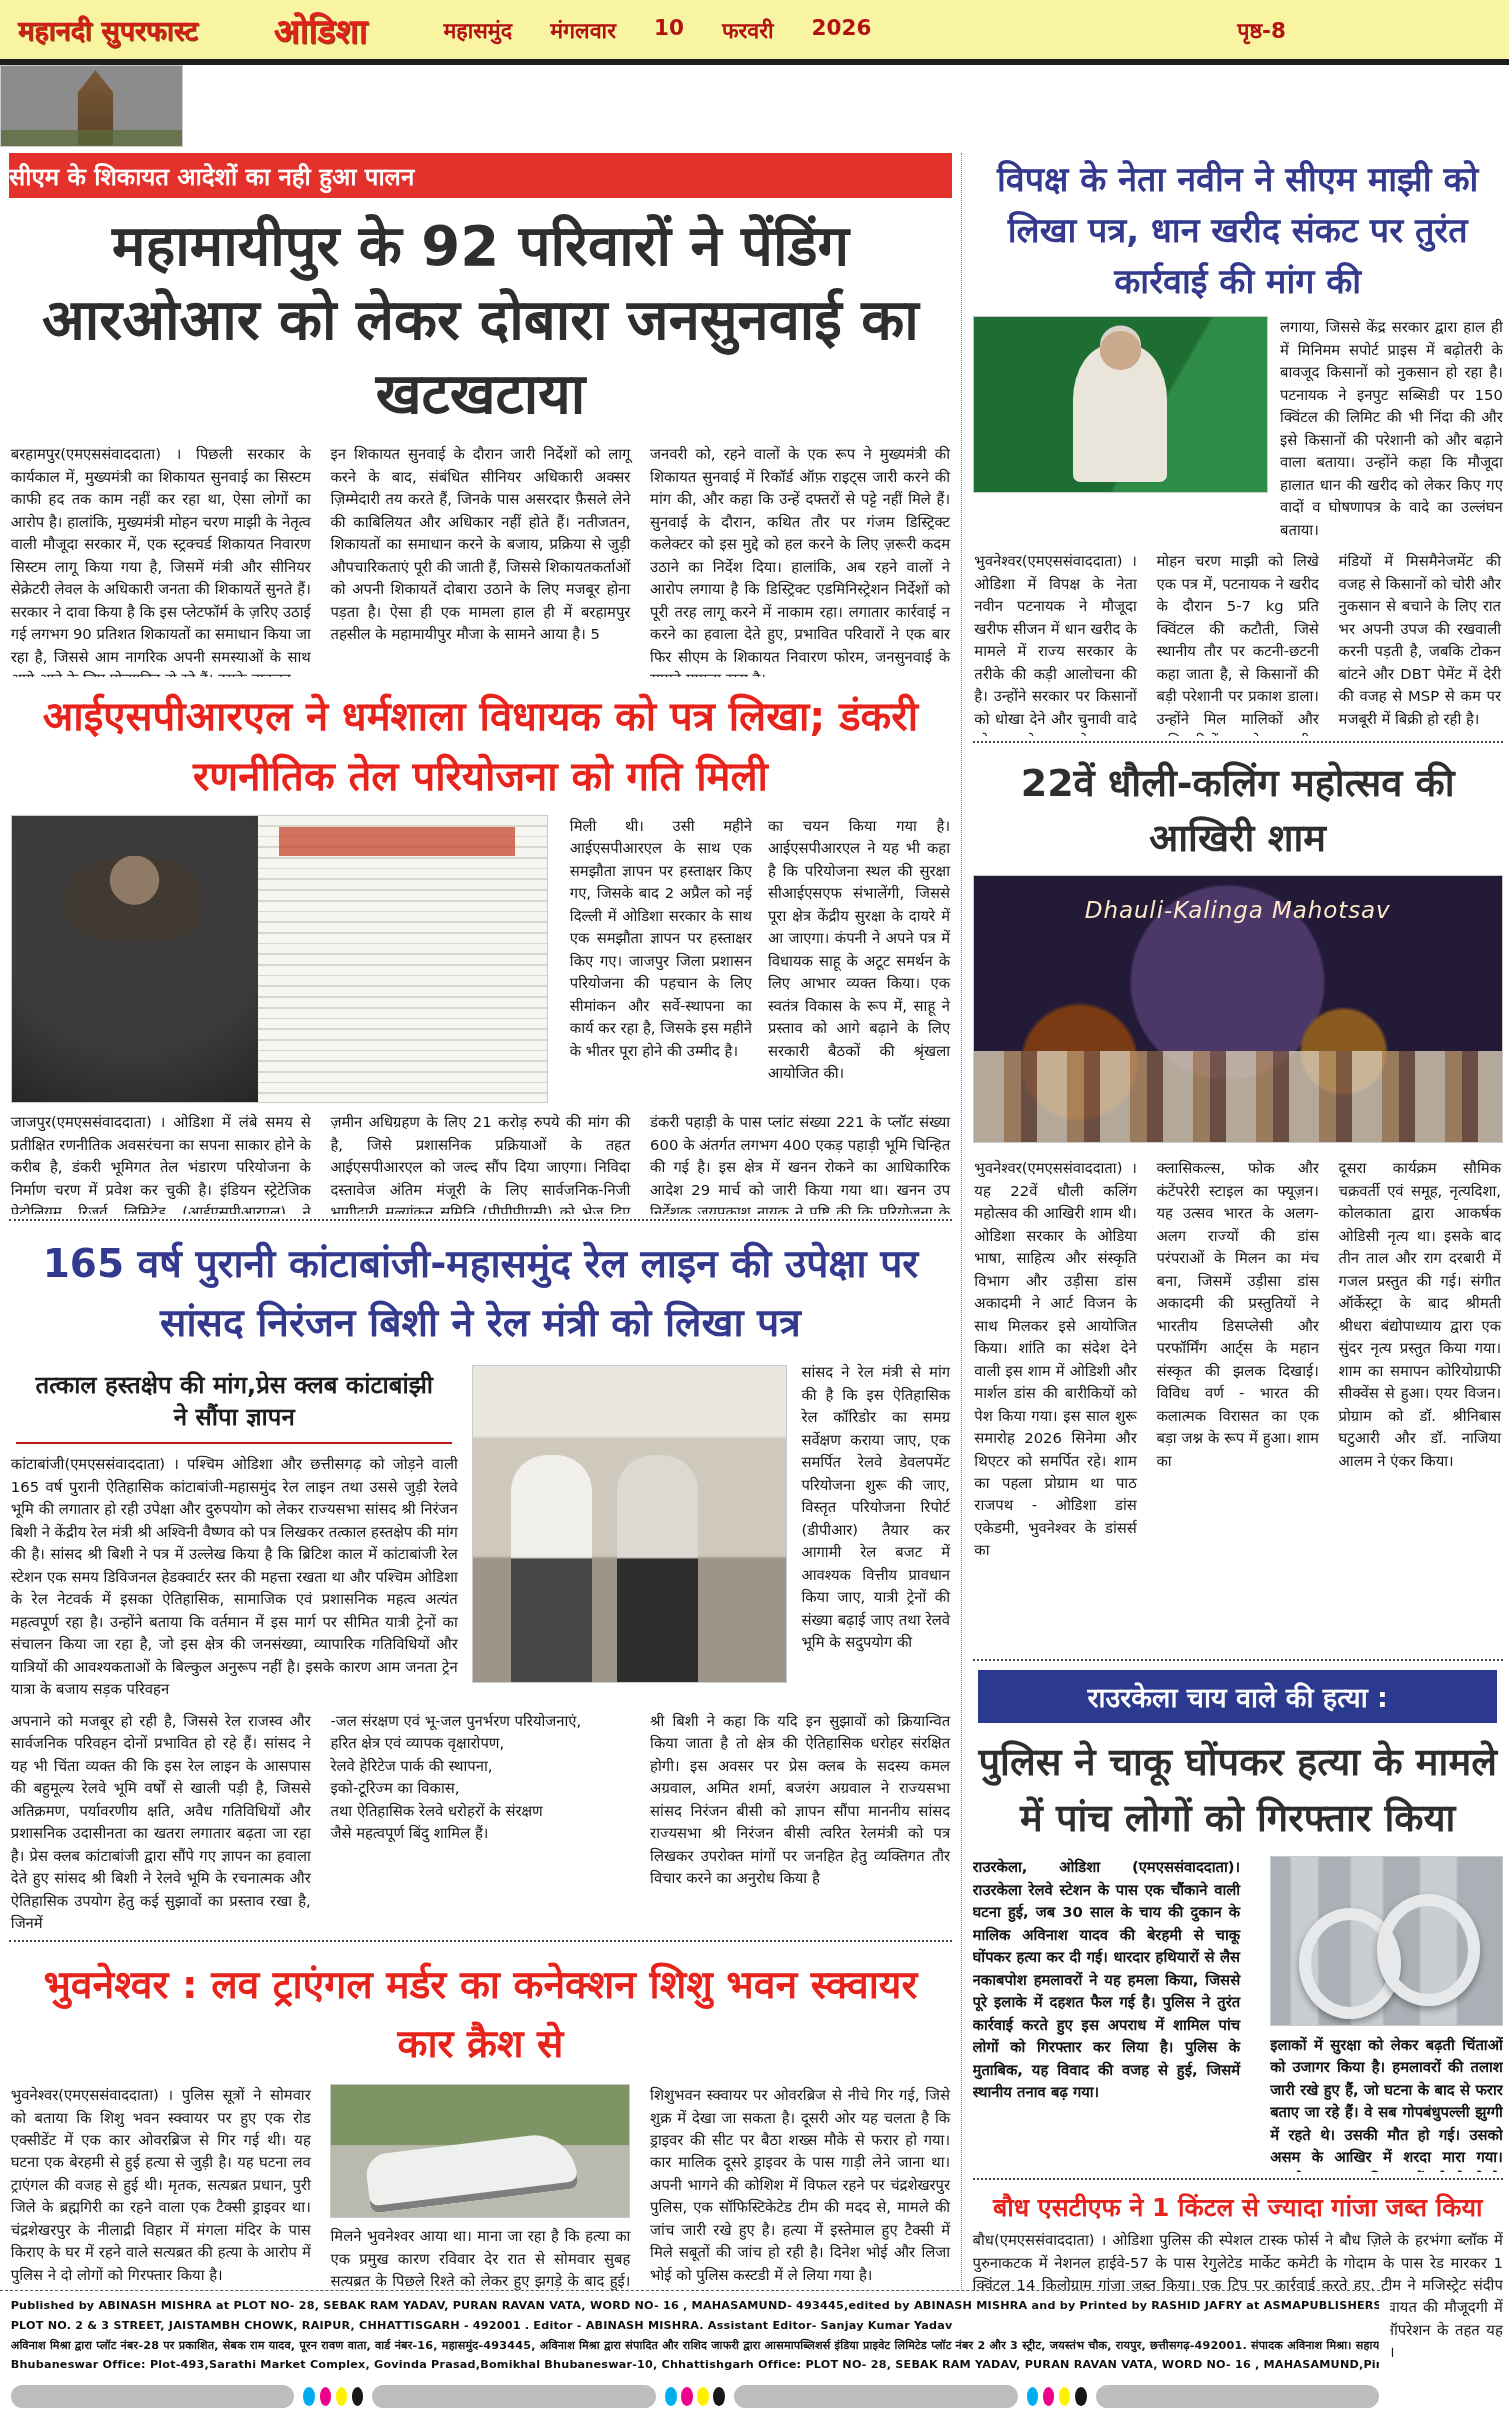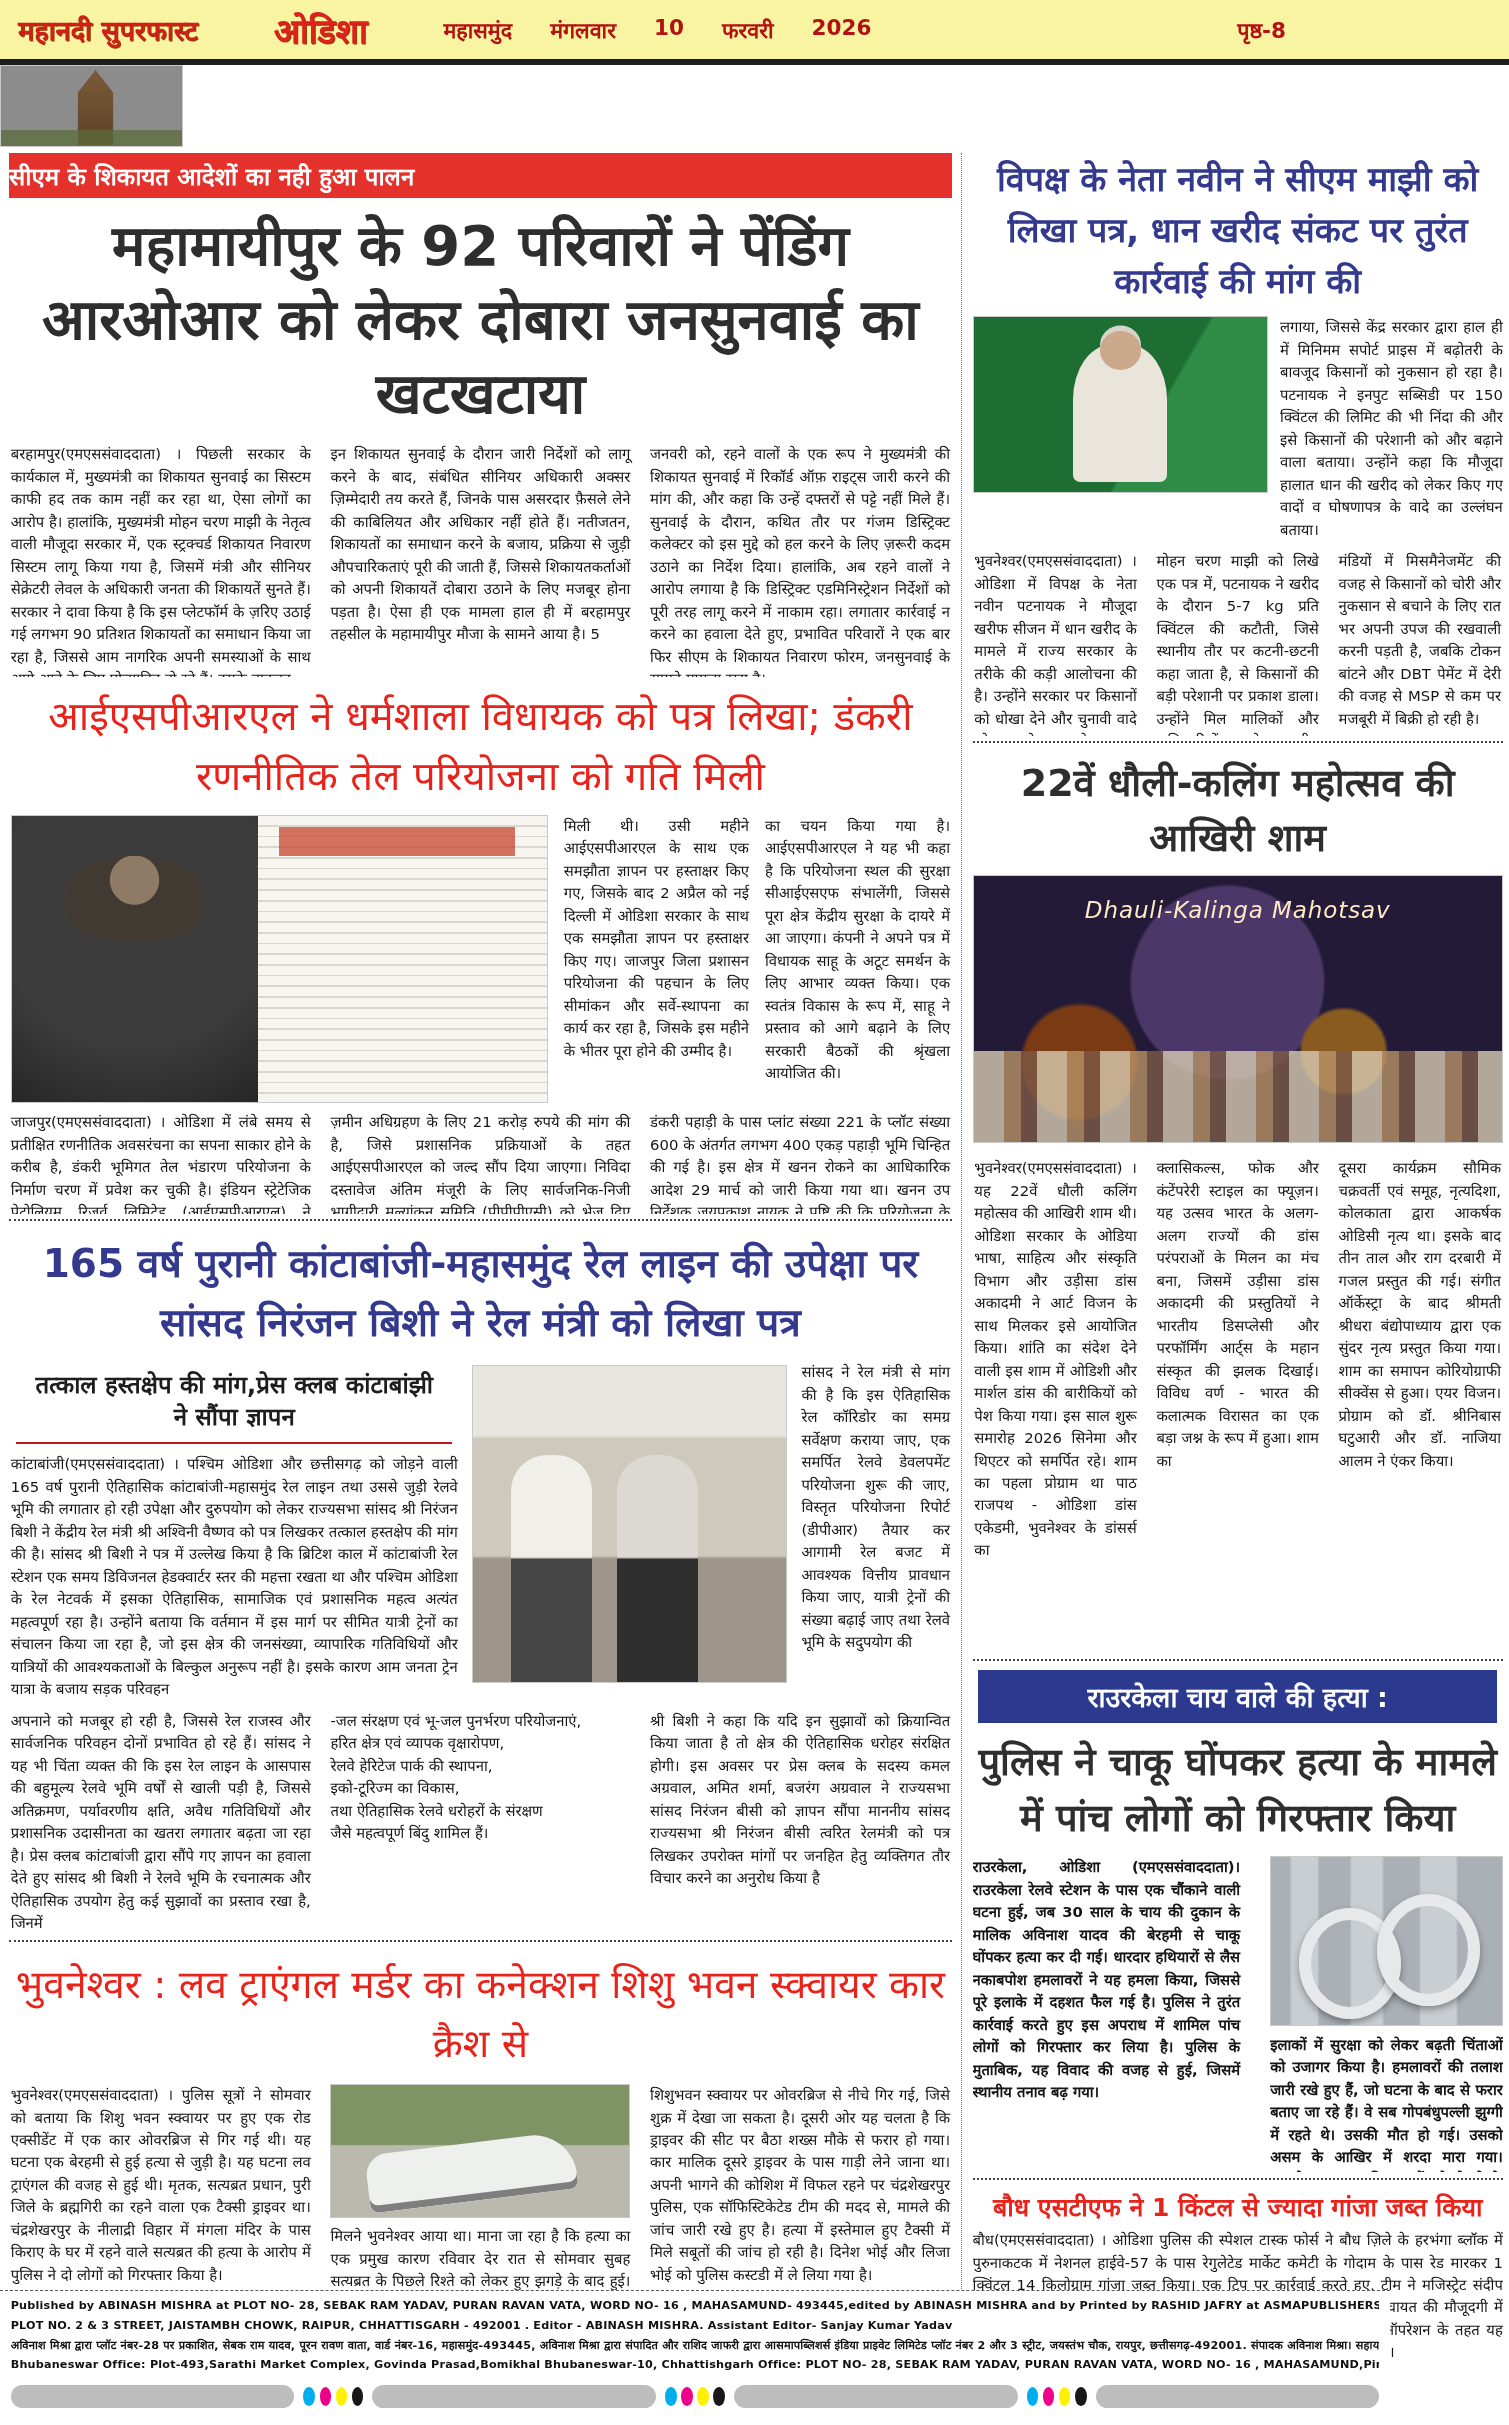--- a/index.html
+++ b/index.html
@@ -24,21 +24,21 @@
   .content { display:flex; padding:5.4px 7.2px 0 9px; }
   .col-left { width:943px; }
   .col-right { width:542px; margin-left:9px; padding-left:10.7px; border-left:1.8px dotted #777; }
 
   section { overflow:hidden; }
   .dotted-div { border-top:2.7px dotted #444; margin:5.4px 0; }
 
   
   .kicker-red { background:#e5312b; color:#ffffff; text-align:left; font-weight:bold; font-size:24px; padding:6.3px 0; }
   .hl-black-xl { color:#2e2e2e; text-align:center; font-weight:bold; font-size:56px; line-height:1.32; padding:10.7px 3.6px 7.2px; }
-  .hl-red { color:#e8231b; text-align:center; font-weight:normal; font-size:40px; line-height:1.5; padding:9px 3.6px 5.4px; }
+  .hl-red { color:#e8231b; text-align:center; font-weight:bold; font-size:40px; line-height:1.5; padding:9px 3.6px 5.4px; }
   .hl-blue { color:#333a8e; text-align:center; font-weight:bold; font-size:39px; line-height:1.5; padding:9px 3.6px 5.4px; }
   .hl-black-lg { color:#2e2e2e; text-align:center; font-weight:bold; font-size:38px; line-height:1.45; padding:7.2px 1.8px 5.4px; }
   .hl-red-sm { color:#e8231b; text-align:center; font-weight:bold; font-size:25px; line-height:1.4; padding:5.4px 1.8px 3.6px; }
   .subhead { color:#1d1d1d; text-align:center; font-weight:bold; font-size:24px; line-height:1.35; padding:7.2px 9px 9px; border-bottom:2.7px solid #c01818; margin:0 5.4px 9px; }
   .kicker-navy { background:#2b3a8f; color:#ffffff; text-align:center; font-weight:bold; font-size:27px; padding:8px 0; margin:3.6px 5.4px 5.4px; }
 
   
   .cols { display:flex; gap:19.7px; padding:5.4px 1.8px; }
   .cols p, .bodytext { font-size:14.8px; line-height:1.52; text-align:justify; color:#141414; }
   .cols p { flex:1; }
@@ -122,21 +122,21 @@
         </div>
       </section>
 
       <section style="height:537px;">
         <h1 class="hl-red">आईएसपीआरएल ने धर्मशाला विधायक को पत्र लिखा; डंकरी रणनीतिक तेल परियोजना को गति मिली</h1>
         <div style="display:flex; gap:16px; height:295px; padding:3.6px 1.8px;">
           <div class="ph ph-isprl" style="width:537px; height:288px;">
             <div class="half-portrait"></div>
             <div class="half-letter"></div>
           </div>
-          <p class="bodytext" style="flex:1;">मिली थी। उसी महीने आईएसपीआरएल के साथ एक समझौता ज्ञापन पर हस्ताक्षर किए गए, जिसके बाद 2 अप्रैल को नई दिल्ली में ओडिशा सरकार के साथ एक समझौता ज्ञापन पर हस्ताक्षर किए गए। जाजपुर जिला प्रशासन परियोजना की पहचान के लिए सीमांकन और सर्वे-स्थापना का कार्य कर रहा है, जिसके इस महीने के भीतर पूरा होने की उम्मीद है।</p>
+          <p class="bodytext" style="flex:1;margin-left:6px;">मिली थी। उसी महीने आईएसपीआरएल के साथ एक समझौता ज्ञापन पर हस्ताक्षर किए गए, जिसके बाद 2 अप्रैल को नई दिल्ली में ओडिशा सरकार के साथ एक समझौता ज्ञापन पर हस्ताक्षर किए गए। जाजपुर जिला प्रशासन परियोजना की पहचान के लिए सीमांकन और सर्वे-स्थापना का कार्य कर रहा है, जिसके इस महीने के भीतर पूरा होने की उम्मीद है।</p>
           <p class="bodytext" style="flex:1;">का चयन किया गया है।आईएसपीआरएल ने यह भी कहा है कि परियोजना स्थल की सुरक्षा सीआईएसएफ संभालेंगी, जिससे पूरा क्षेत्र केंद्रीय सुरक्षा के दायरे में आ जाएगा। कंपनी ने अपने पत्र में विधायक साहू के अटूट समर्थन के लिए आभार व्यक्त किया। एक स्वतंत्र विकास के रूप में, साहू ने प्रस्ताव को आगे बढ़ाने के लिए सरकारी बैठकों की श्रृंखला आयोजित की।</p>
         </div>
         <div class="cols">
           <p>जाजपुर(एमएससंवाददाता) । ओडिशा में लंबे समय से प्रतीक्षित रणनीतिक अवसरंचना का सपना साकार होने के करीब है, डंकरी भूमिगत तेल भंडारण परियोजना के निर्माण चरण में प्रवेश कर चुकी है। इंडियन स्ट्रेटेजिक पेट्रोलियम रिजर्व लिमिटेड (आईएसपीआरएल) ने धर्मशाला विधायक हिमांशु शेखर साहू को पत्र लिखकर परियोजना की नवीनतम प्रगति से अवगत कराया है और इस पहल को सुगम बनाने में उनके निरंतर समर्थन और हस्तक्षेप को स्वीकार किया है। पिछले वर्ष 6 जनवरी को आयोजित 38वीं उच्च स्तरीय मंजूरी प्राधिकरण (एचएलसीए) की बैठक में स्वीकृति</p>
           <p>ज़मीन अधिग्रहण के लिए 21 करोड़ रुपये की मांग की है, जिसे प्रशासनिक प्रक्रियाओं के तहत आईएसपीआरएल को जल्द सौंप दिया जाएगा। निविदा दस्तावेज अंतिम मंजूरी के लिए सार्वजनिक-निजी भागीदारी मूल्यांकन समिति (पीपीपीएसी) को भेज दिए गए हैं। परियोजना के तकनीकी कार्यान्वयन के लिए सरकारी इंजीनियरिंग परामर्श कंपनी इंजीनियर्स इंडिया लिमिटेड (ईआईएल)</p>
           <p>डंकरी पहाड़ी के पास प्लांट संख्या 221 के प्लॉट संख्या 600 के अंतर्गत लगभग 400 एकड़ पहाड़ी भूमि चिन्हित की गई है। इस क्षेत्र में खनन रोकने का आधिकारिक आदेश 29 मार्च को जारी किया गया था। खनन उप निर्देशक जयप्रकाश नायक ने पुष्टि की कि परियोजना के प्रारंभिक चरण के लिए आवश्यक 113 एकड़ भूमि पहले ही सौंप दी गई है। इस परियोजना से भारत के रणनीतिक पेट्रोलियम भंडार को मजबूती मिलने और ऊर्जा सुरक्षा में वृद्धि होने की उम्मीद है, साथ ही क्षेत्र में महत्वपूर्ण अवसंरचना विकास भी होगा।</p>
         </div>
       </section>
 
       <div class="dotted-div"></div>

